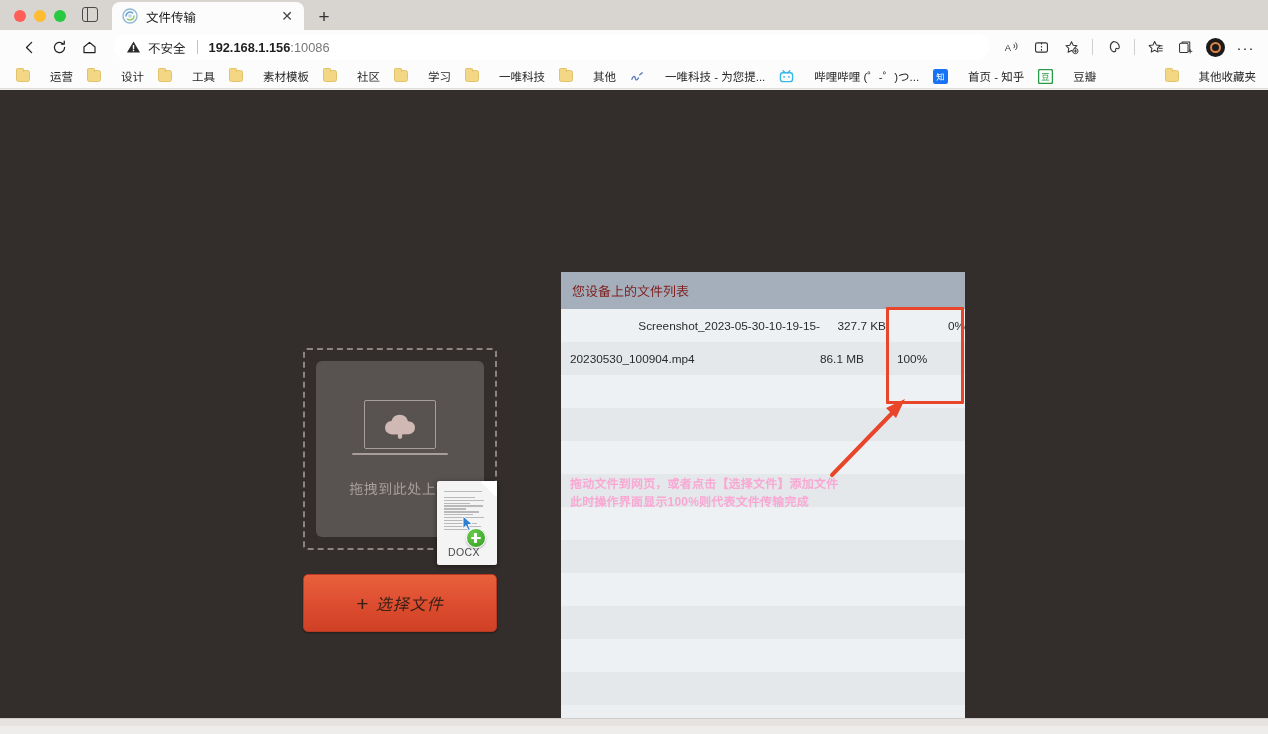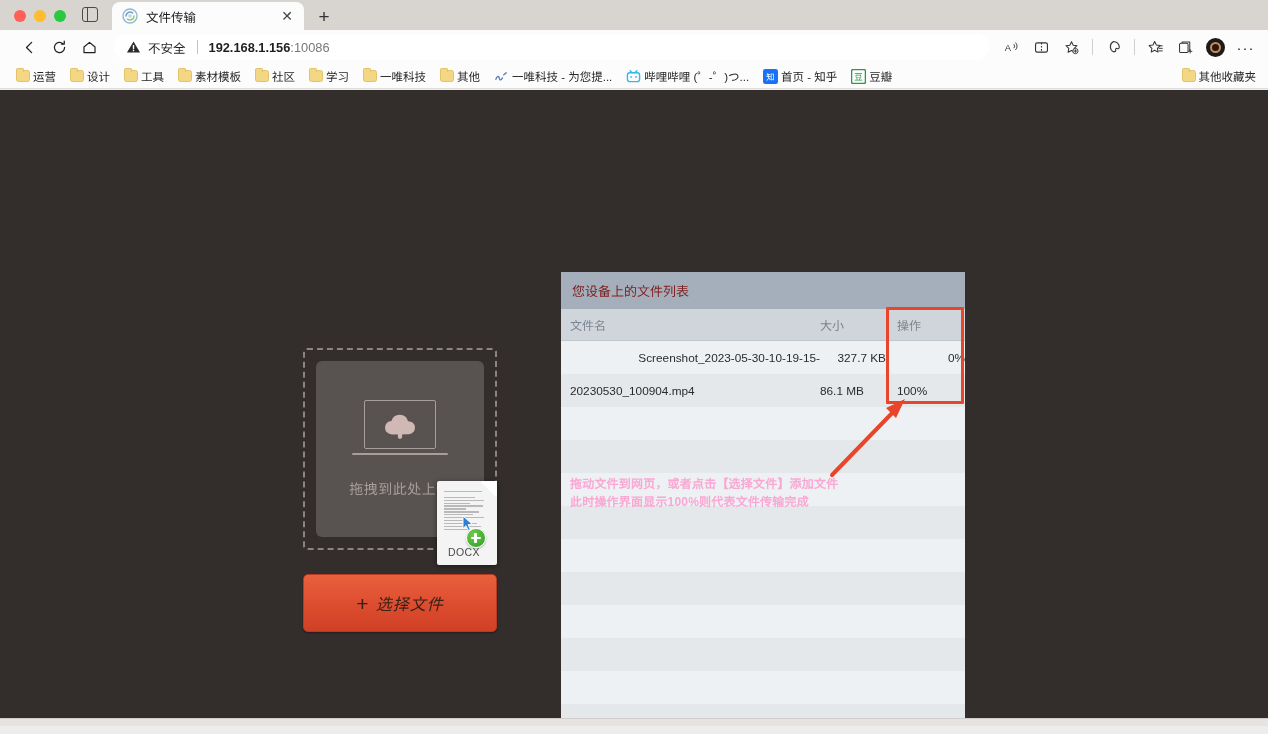--- a/index.html
+++ b/index.html
@@ -84,21 +84,21 @@
     border: 2.5px solid #e08544; background: #1b1b1b;
   }
   .dots-btn { letter-spacing: 1px; font-size: 15px; color: #222; }
 
   .bookmarks {
     height: 25px; background: #fdfcfc; display: flex; align-items: center;
     padding: 0 6px 0 10px; gap: 2px; border-bottom: 1px solid #e0dedc;
     position: relative;
   }
   .bm {
-    display: flex; align-items: center; gap: 3px; padding: 2px 6px;
+    display: flex; align-items: center; gap: 20px; padding: 2px 6px;
     border-radius: 4px; white-space: nowrap;
   }
   .bm-label { font-size: 11.5px; color: #262626; }
   .folder-ico {
     width: 14px; height: 12px; flex: 0 0 14px; border-radius: 1.5px 2.5px 2.5px 2.5px;
     background: #f3d785; border: 1px solid #e2c36a; position: relative;
   }
   .folder-ico::before {
     content: ""; position: absolute; left: -1px; top: -3px; width: 6px; height: 3px;
     background: #f3d785; border: 1px solid #e2c36a; border-bottom: none;
@@ -465,25 +465,20 @@
             <path d="M1 1l9.2 8.2-4.2.5 2.3 4.8-2 1-2.3-4.8L1 13.6z" fill="#2e7fd4" stroke="#ffffff" stroke-width="0.9" stroke-linejoin="round"></path>
           </svg>
       </span>
       <span class="ghost-plus"></span>
       <span class="ghost-label">DOCX</span>
     </div>
 
     <div class="panel">
       <div class="panel-title">您设备上的文件列表</div>
 
-      <div class="thead">
-        <span class="th col-name">文件名</span>
-        <span class="th col-size">大小</span>
-        <span class="th col-act">操作</span>
-      </div>
 
       <div class="trow odd">
         <span class="td col-name">Screenshot_2023-05-30-10-19-15-</span>
         <span class="td col-size">327.7 KB</span>
         <span class="td col-act">0%</span>
       </div>
       <div class="trow even">
         <span class="td col-name">20230530_100904.mp4</span>
         <span class="td col-size">86.1 MB</span>
         <span class="td col-act">100%</span>

